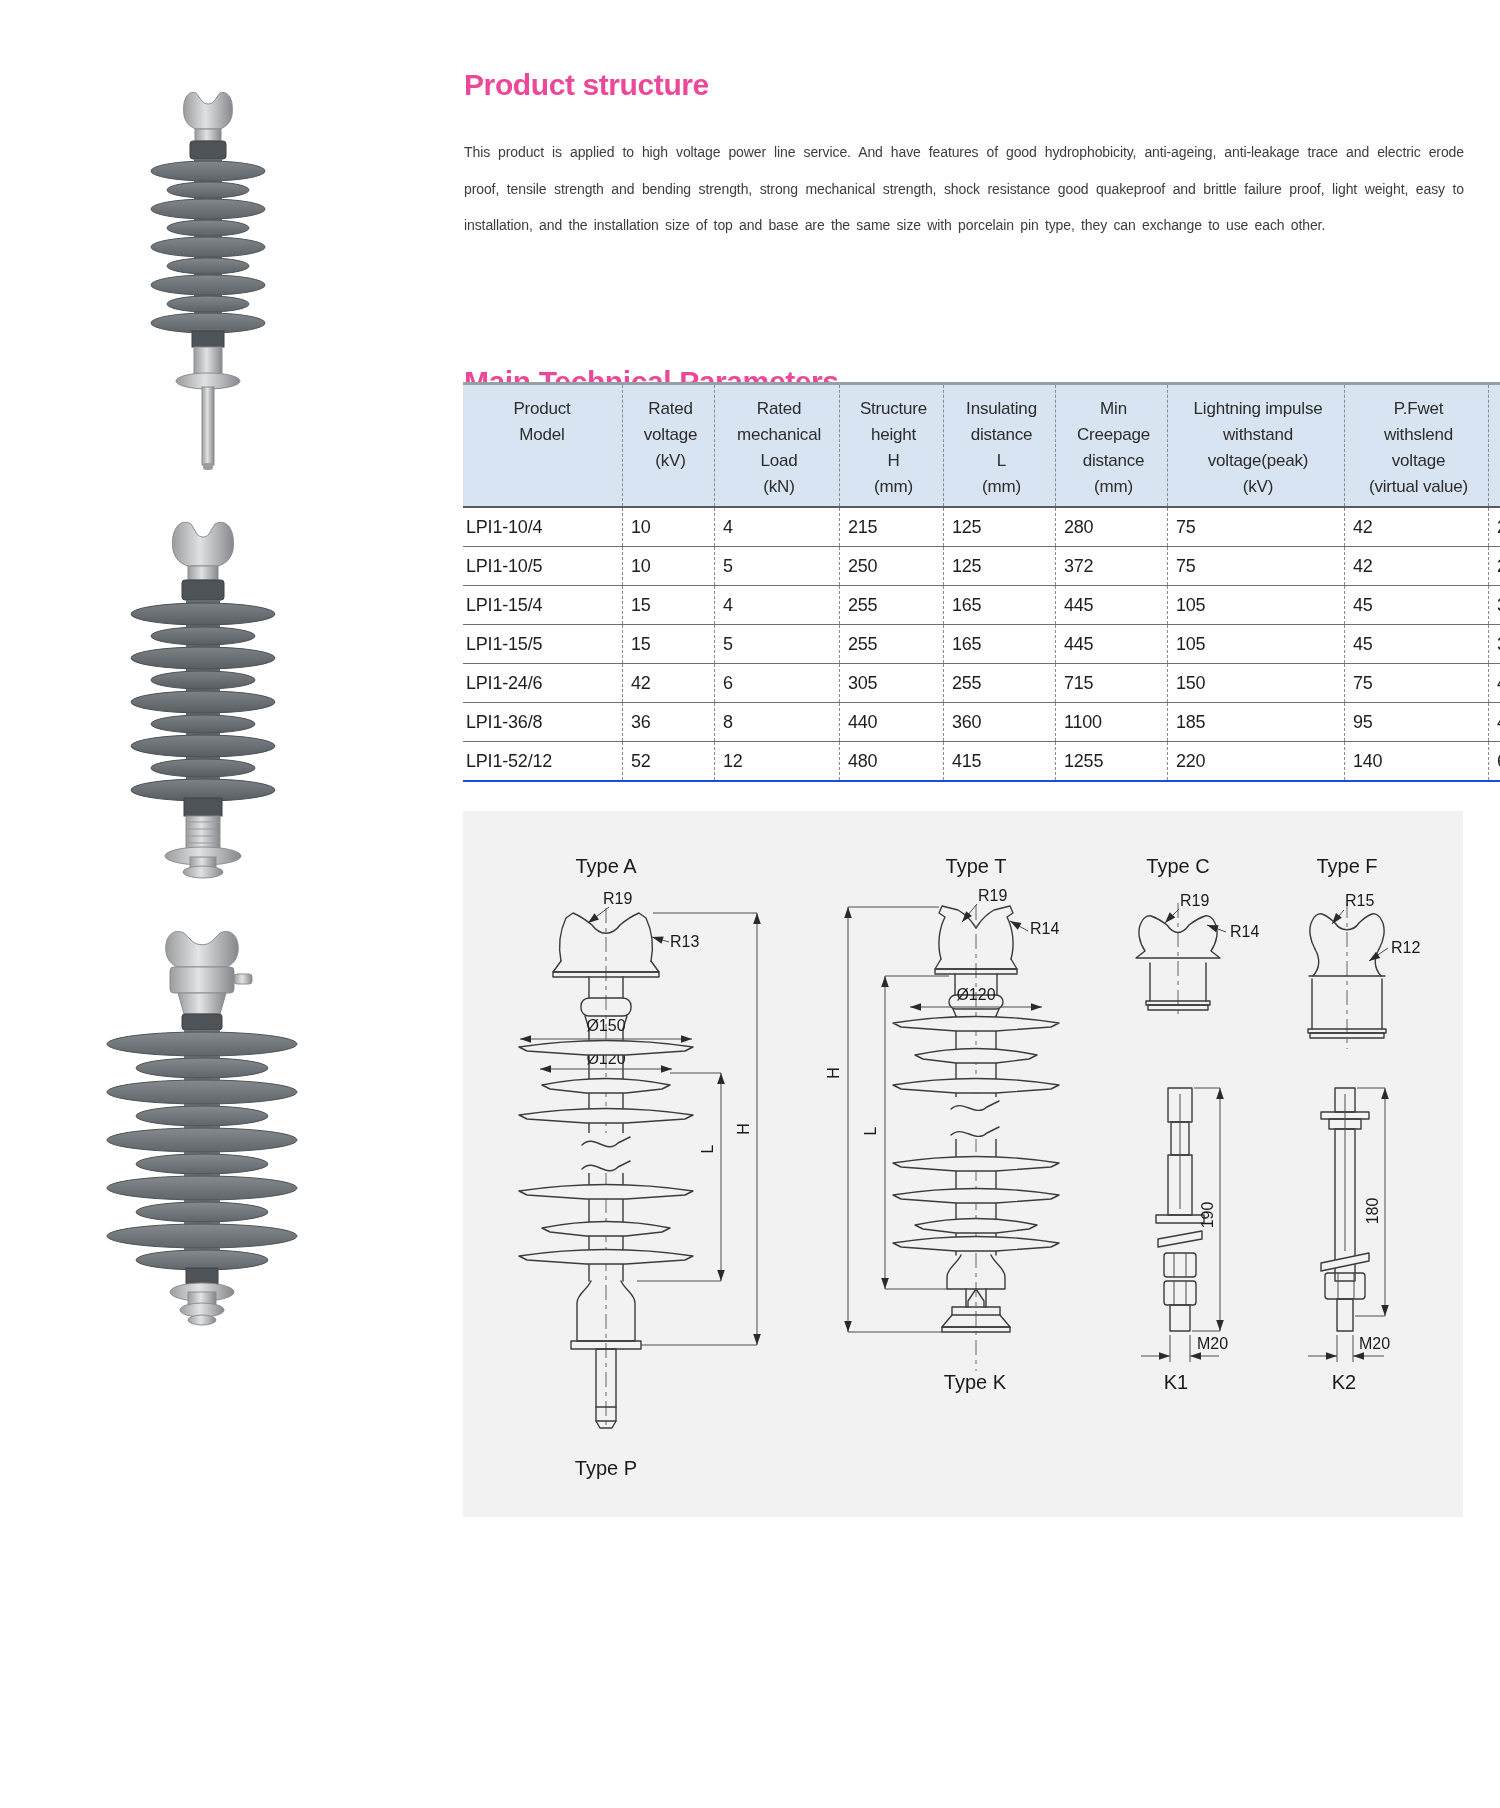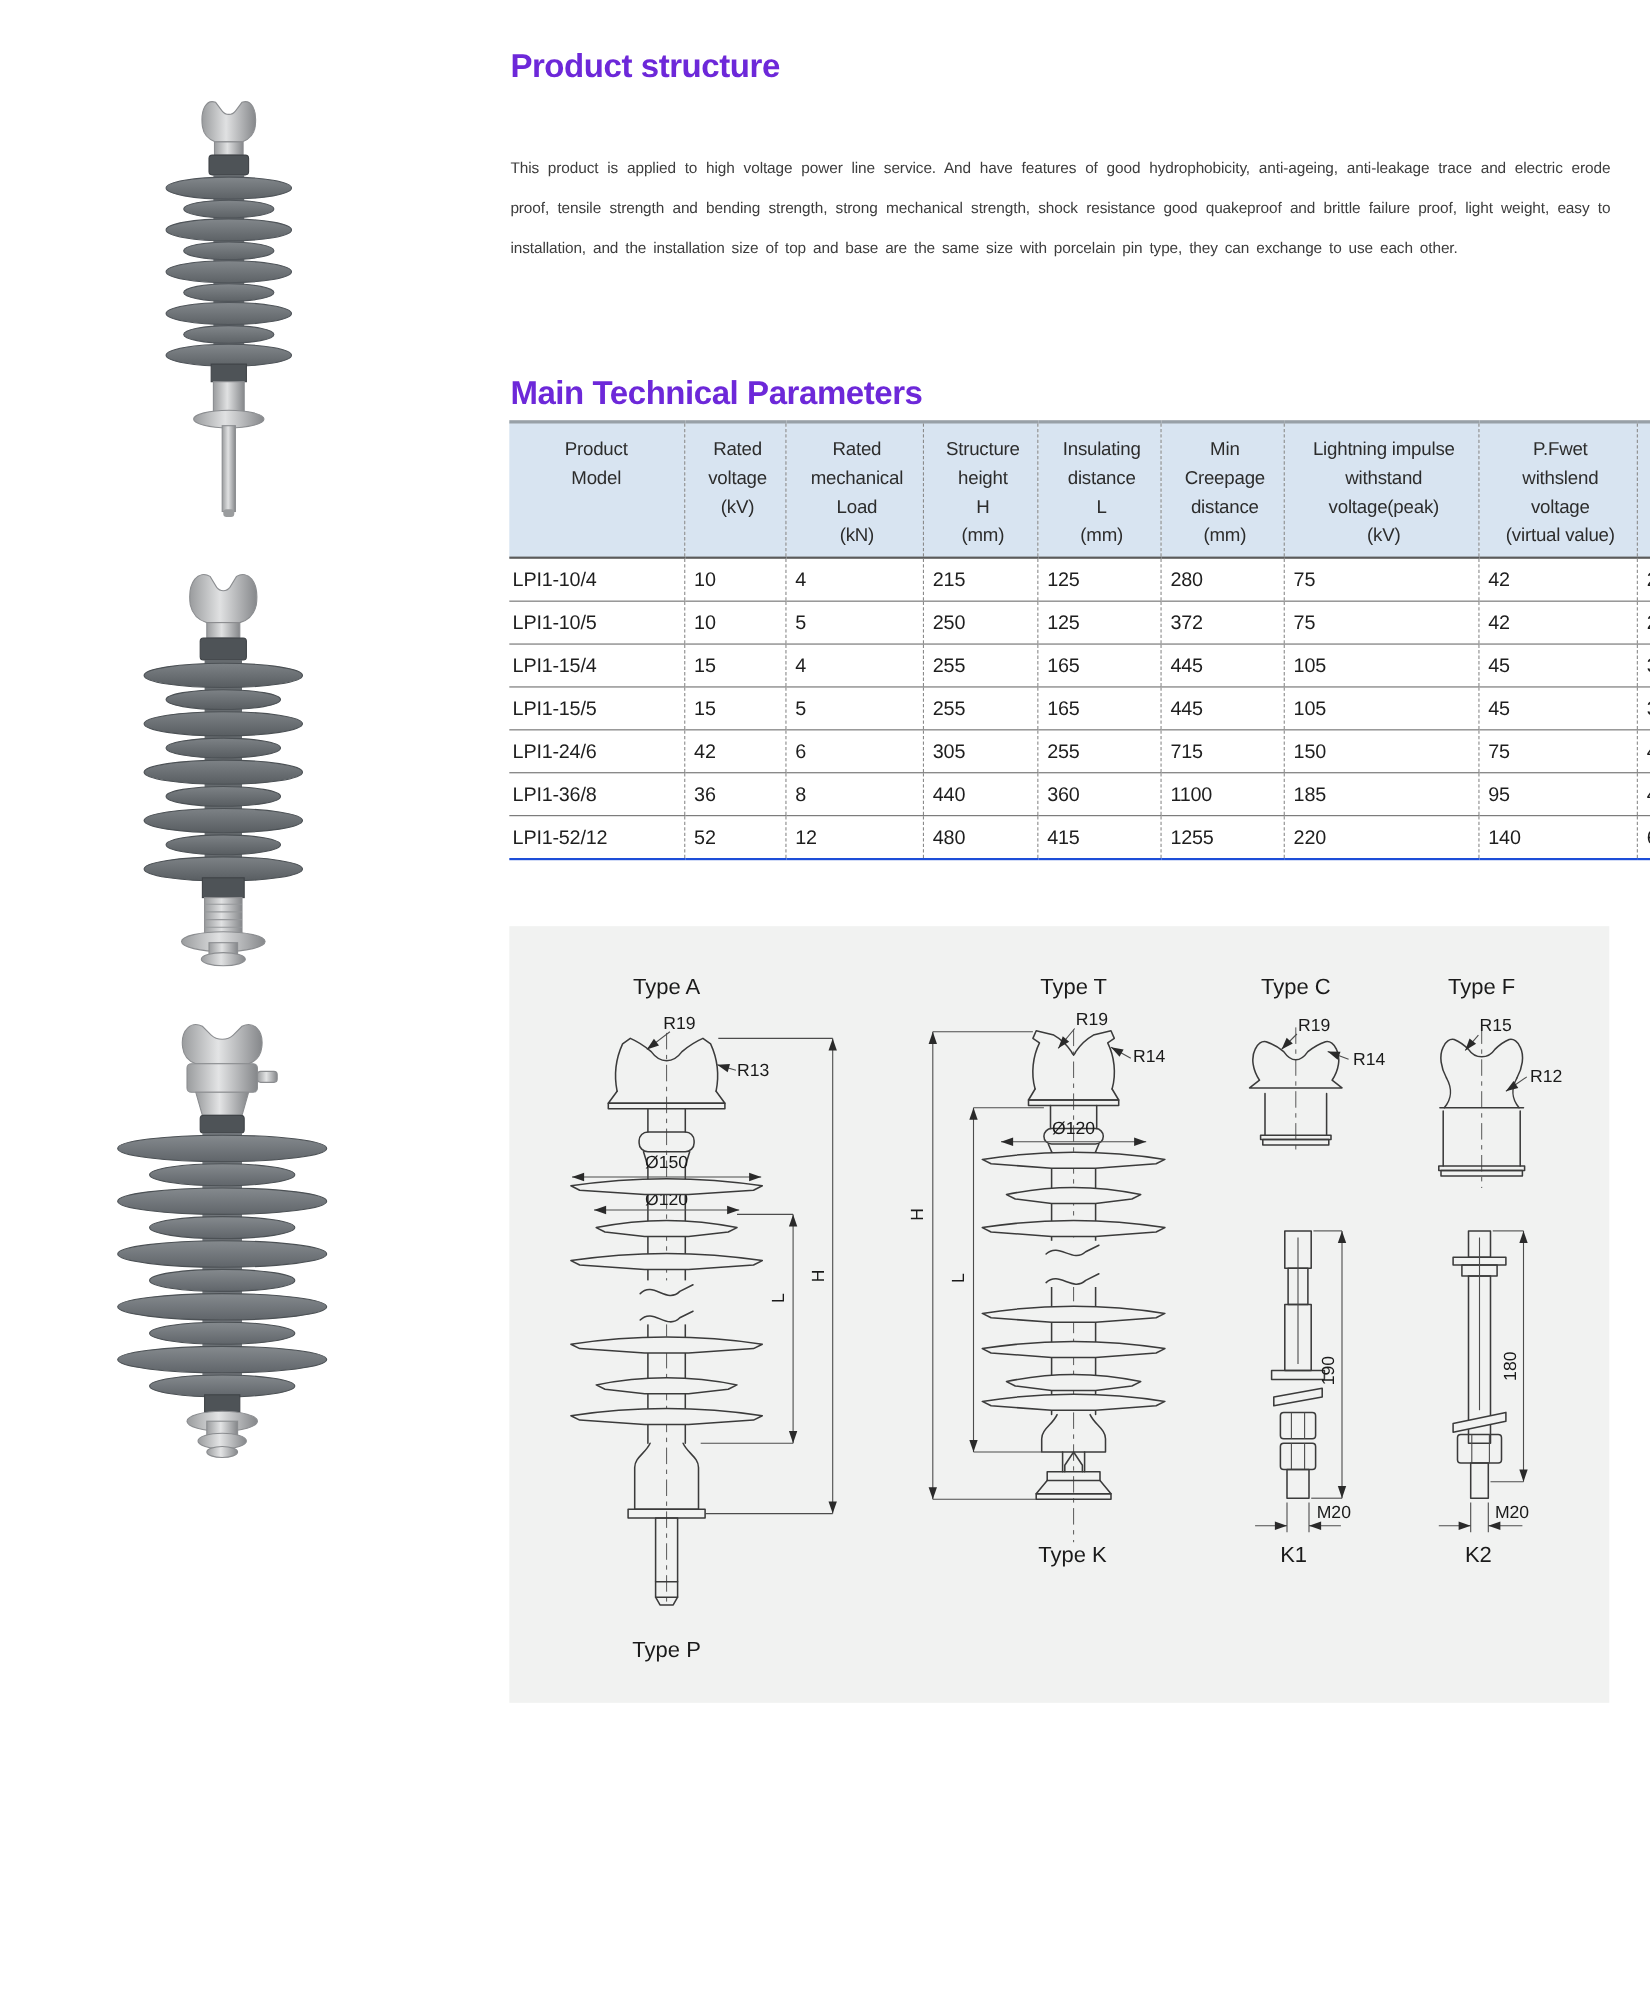--- a/index.html
+++ b/index.html
@@ -1,21 +1,21 @@
 <!DOCTYPE html>
 <html><head>
 <meta charset="utf-8">
 <title>Document</title>
 <style>
   html,body{margin:0;padding:0;background:#ffffff;}
   body{width:1500px;height:1808px;position:relative;font-family:"Liberation Sans","DejaVu Sans",sans-serif;color:#222;}
   .abs{position:absolute;}
 
   
-  .h1{font-size:30px;font-weight:700;color:#6d28d9;letter-spacing:-0.4px;}
+  .h1{font-size:30px;font-weight:700;color:#ec4899;letter-spacing:-0.4px;margin-top:24px;}
   .para{font-size:14px;line-height:36.5px;color:#3d3d3d;text-align:justify;word-spacing:2.5px;letter-spacing:-0.1px;margin-top:44px;}
 
   
   table.params{border-collapse:collapse;table-layout:fixed;width:1000px;}
   table.params th{
     background:#d8e4f1;border-top:3px solid #98a0a7;border-bottom:2px solid #5b5b5b;
     font-weight:400;text-align:center;vertical-align:top;
     padding:11px 4px 6px 8px;font-size:17px;line-height:26px;color:#2c2c2c;
     white-space:pre-line;letter-spacing:-0.2px;
   }
@@ -264,21 +264,21 @@
         <td>480</td>
         <td>415</td>
         <td>1255</td>
         <td>220</td>
         <td>140</td>
         <td>6.8</td>
       </tr>
     </tbody>
 </table>
 
-<div class="abs panel" style="left:463px;top:842px;width:1000px;height:706px">
+<div class="abs panel" style="left:463px;top:811px;width:1000px;height:706px">
 <svg id="dpanel" width="1000" height="706" viewBox="0 0 1000 706">
 
   <g>
     <text class="tlabel" x="143" y="62">Type A</text>
     <path class="cl" d="M143,97 V616"></path>
 
     <path class="ln" d="M98,150 C95,135 97,120 103,107 L110,102 C117,105 123,109 129,114 C137,125 149,125 157,114 C163,109 169,105 176,102 L183,107 C189,120 191,135 188,150"></path>
     <path class="ln" d="M98,150 L90,161 H196 L188,150"></path>
     <rect class="ln" x="90" y="161" width="106" height="5"></rect>
     <path class="ln" d="M126,166 V187 M160,166 V187"></path>

